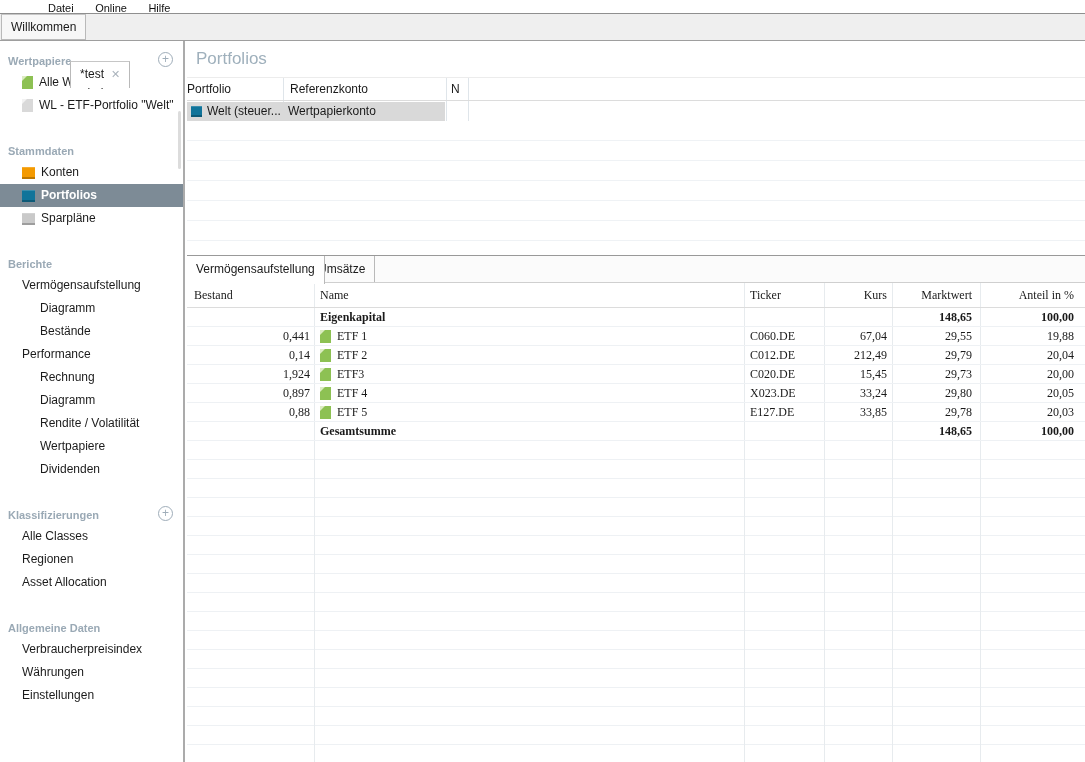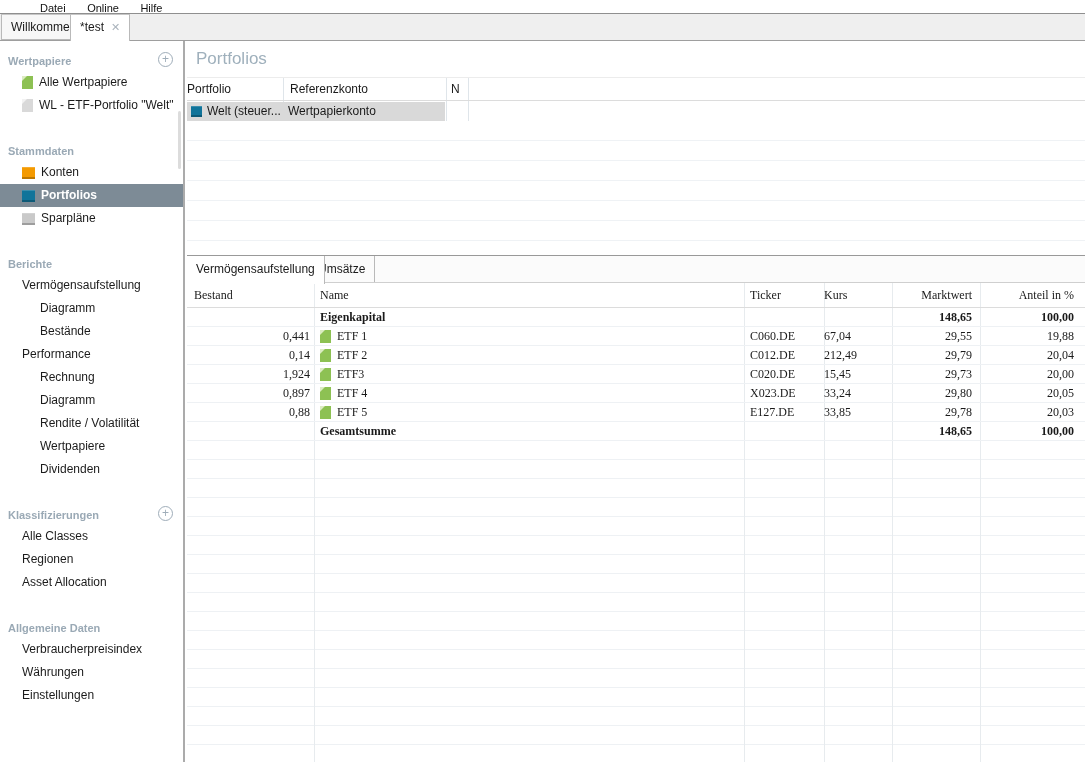--- a/index.html
+++ b/index.html
@@ -4,28 +4,28 @@
 <style>
   * { margin:0; padding:0; box-sizing:border-box; }
   html,body { width:1085px; height:762px; overflow:hidden; background:#fff;
     font-family:"Liberation Sans", sans-serif; color:#1a1a1a; }
 
   
   .menubar { position:absolute; top:0; left:0; width:1085px; height:14px;
     background:#fff; border-bottom:1px solid #8f8f8f; overflow:hidden; }
   .menu-item { display:inline-block; font-size:11px; line-height:15px; color:#111;
     margin-left:17px; position:relative; top:-2px; }
-  .menu-item:first-child { margin-left:12px;padding-left:28px; }
+  .menu-item:first-child { margin-left:20px;padding-left:28px; }
 
   
   .tabstrip { position:absolute; top:14px; left:0; width:1085px; height:27px;
     background:#efefef; border-bottom:1px solid #9e9e9e; }
   .ws-tab { position:absolute; top:0; height:26px; line-height:24px; font-size:12px;
     padding:0 9px; background:#f7f7f7; border:1px solid #b9b9b9; border-top-color:#c6c6c6; }
-  .ws-tab.active { background:#fff; height:27px; border-bottom:none; z-index:2; }
+  .ws-tab.active { background:#fff; height:27px; border-bottom:none; z-index:2;margin-top:47px; }
   .ws-tab .close-x { color:#aab3bc; font-size:11px; margin-left:7px; cursor:default; }
 
   
   .sidebar { position:absolute; top:41px; left:0; width:185px; height:721px;
     background:#fff; border-right:2px solid #ababab; padding-top:7px; }
   .scroll-thumb { position:absolute; right:2px; top:70px; width:3px; height:58px;
     background:#dcdcdc; border-radius:2px; }
   .sec { margin-top:21px; position:relative; }
   .sec:first-child { margin-top:0; }
   .sec-title-row { position:relative; height:23px; line-height:23px; }
@@ -78,21 +78,21 @@
 
   
   .ltable { position:absolute; left:0; top:242px; width:898px; height:479px;font-family:Liberation Serif, serif; }
   .l-vline { position:absolute; top:0; width:1px; height:479px; background:#e7ebee; z-index:0; }
   .lrow { display:flex; height:19px; line-height:19px; font-size:12px;
     border-bottom:1px solid #eef1f4; position:relative; z-index:1; }
   .lrow.head { height:25px; line-height:24px; border-bottom:1px solid #dcdcdc; }
   .c-bestand { width:127px; text-align:right; padding-right:4px; }
   .c-name   { width:430px; padding-left:6px; display:flex; align-items:center; gap:6px; }
   .c-ticker { width:80px;  padding-left:6px; }
-  .c-kurs   { width:68px;  text-align:left; padding-right:5px; }
+  .c-kurs   { width:68px;  text-align:right; padding-right:5px; }
   .c-markt  { width:88px;  text-align:right; padding-right:8px; }
   .c-anteil { width:105px; text-align:right; padding-right:11px; }
   .lrow.head .c-bestand { text-align:left; padding-left:7px; }
   .lrow.bold .c-name, .lrow.bold .c-markt, .lrow.bold .c-anteil { font-weight:bold; }
   .c-name .doc { width:11px; height:13px; flex:none; }
   .l-filler { height:321px;
     background:repeating-linear-gradient(to bottom,#fff 0 18px,#eef1f4 18px 19px); }
 </style>
 </head>
 <body>

